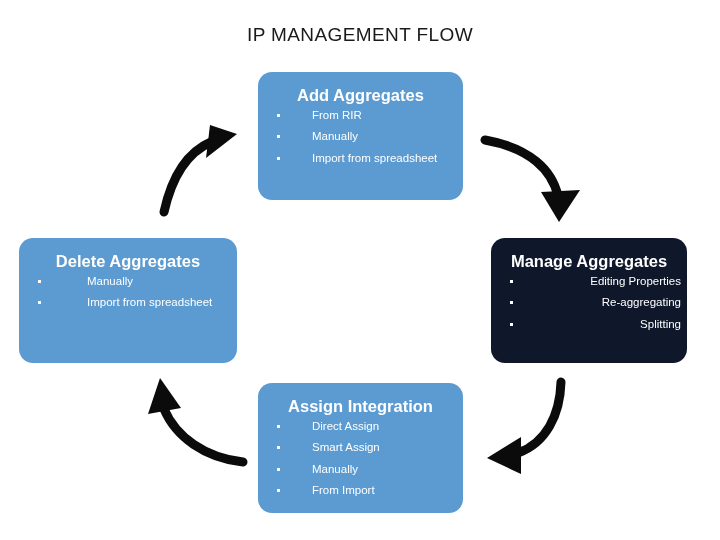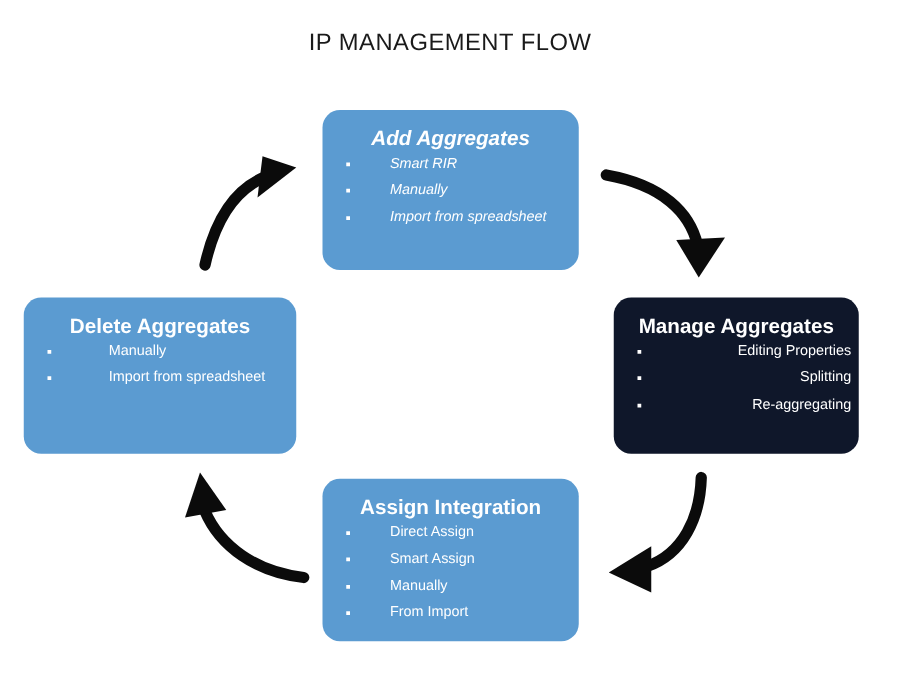--- a/index.html
+++ b/index.html
@@ -63,21 +63,21 @@
   }
   .node-list li .bullet {
     position: absolute;
     left: 9px;
     top: 4px;
     width: 3px;
     height: 3px;
     background: #ffffff;
     display: block;
   }
-  #box-add      { left: 258px; top: 88px;  width: 205px; height: 128px; font-style: italic; }
+  #box-add      { left: 258px; top: 72px;  width: 205px; height: 128px; }
   #box-manage   { left: 491px; top: 238px; width: 196px; height: 125px; }
   #box-assign   { left: 258px; top: 383px; width: 205px; height: 130px; }
   #box-delete   { left: 19px;  top: 238px; width: 218px; height: 125px; }
 
   #box-delete .node-list li { padding-left: 58px; }
   #box-assign .node-list li { padding-left: 44px; }
   #box-manage .node-list li { padding-left: 38px; text-align: right; }
 
   .arrow-layer {
     position: absolute;
@@ -114,32 +114,32 @@
 
     <g>
       <path d="M 164,212 C 172,176 188,152 211,142" stroke="#0b0b0b" stroke-width="9" fill="none" stroke-linecap="round"></path>
       <polygon points="206,158 237,134 210,125" fill="#0b0b0b"></polygon>
     </g>
   </svg>
 
   <div class="node-box" id="box-add" style="background:#5B9BD1;">
     <div class="node-title">Add Aggregates</div>
     <ul class="node-list">
-      <li><span class="bullet"></span><span>Smart RIR</span></li>
+      <li><span class="bullet"></span><span>From RIR</span></li>
       <li><span class="bullet"></span><span>Manually</span></li>
       <li><span class="bullet"></span><span>Import from spreadsheet</span></li>
     </ul>
   </div>
 
   <div class="node-box" id="box-manage" style="background:#0f172a;">
     <div class="node-title">Manage Aggregates</div>
     <ul class="node-list">
       <li><span class="bullet"></span><span>Editing Properties</span></li>
+      <li><span class="bullet"></span><span>Re-aggregating</span></li>
       <li><span class="bullet"></span><span>Splitting</span></li>
-      <li><span class="bullet"></span><span>Re-aggregating</span></li>
     </ul>
   </div>
 
   <div class="node-box" id="box-assign" style="background:#5B9BD1;">
     <div class="node-title">Assign Integration</div>
     <ul class="node-list">
       <li><span class="bullet"></span><span>Direct Assign</span></li>
       <li><span class="bullet"></span><span>Smart Assign</span></li>
       <li><span class="bullet"></span><span>Manually</span></li>
       <li><span class="bullet"></span><span>From Import</span></li>

